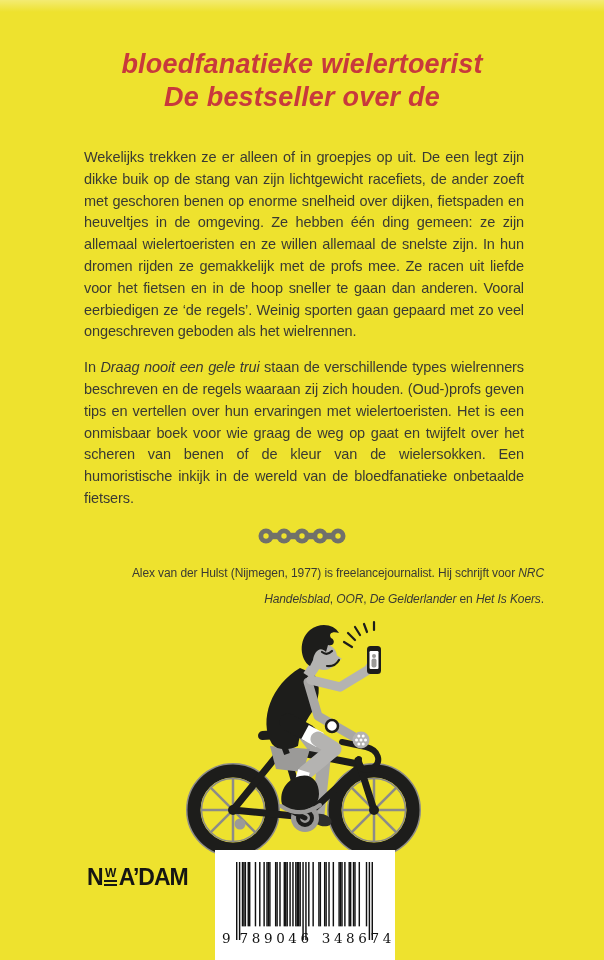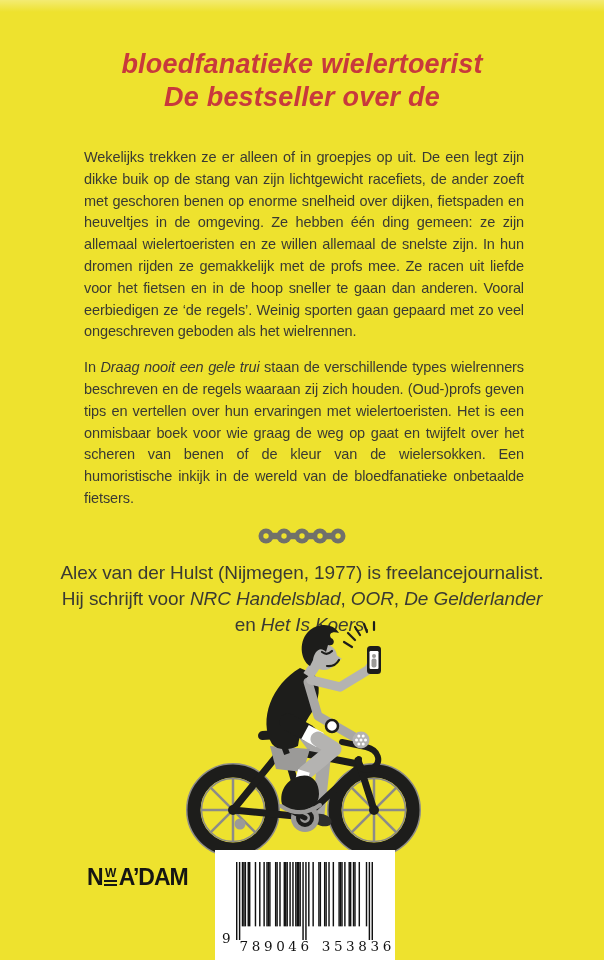--- a/index.html
+++ b/index.html
@@ -27,43 +27,43 @@
   .headline span{display:block;}
   .copy{
     position:absolute;left:84px;top:147px;width:440px;
     color:var(--body-text);font-size:14.5px;line-height:21.8px;
     letter-spacing:-0.1px;text-align:justify;
   }
   .copy p + p{margin-top:14px;}
   .it{font-style:italic;}
   .chain{position:absolute;left:calc(50% - 46px);top:527px;}
   .author{
-    position:absolute;left:60px;top:560px;width:484px;text-align:center;
-    color:var(--body-text);font-size:19px;line-height:26px;letter-spacing:-0.1px;
+    position:absolute;left:60px;top:560px;width:484px;text-align:right;
+    color:var(--body-text);font-size:12px;line-height:26px;letter-spacing:-0.1px;
   }
   .cyclist{position:absolute;left:184px;top:620px;width:260px;height:240px;}
   .logo{
     position:absolute;left:87px;top:866px;display:flex;align-items:flex-end;
     color:#161613;font-weight:800;font-size:23px;line-height:22px;letter-spacing:-1px;
   }
   .wstack{
     display:inline-flex;flex-direction:column;align-items:center;justify-content:flex-end;
     margin:0 1.5px 2px 1.5px;
   }
   .wtop{font-size:12px;line-height:10px;letter-spacing:0;font-weight:800;}
   .wbar{width:13px;height:2.4px;background:#161613;margin-top:1.6px;}
   .barcode-box{
     position:absolute;left:215px;top:850px;width:180px;height:110px;background:#fff;
   }
   #barcode-svg{position:absolute;left:21px;top:12px;width:137px;height:78px;}
   .barcode-digits{
     position:absolute;left:7px;top:80px;display:flex;color:#111;
     font-family:"DejaVu Serif",serif;font-size:13.5px;
   }
-  .barcode-digits .grp{letter-spacing:3.6px;margin-left:9px;margin-top:8px;}
+  .barcode-digits .grp{letter-spacing:3.6px;margin-left:9px;}
 </style>
 </head>
 <body>
 
 <div class="page">
 
   <h1 class="headline">
     <span>bloedfanatieke wielertoerist</span>
     <span>De bestseller over de</span>
   </h1>
@@ -244,17 +244,17 @@
         <rect x="81" y="0" width="1" height="33" fill="#111111"></rect>
         <rect x="82" y="0" width="1" height="33" fill="#111111"></rect>
         <rect x="85" y="0" width="1" height="33" fill="#111111"></rect>
         <rect x="90" y="0" width="1" height="33" fill="#111111"></rect>
         <rect x="92" y="0" width="1" height="40" fill="#111111"></rect>
         <rect x="94" y="0" width="1" height="40" fill="#111111"></rect>
       </svg>
     <div class="barcode-digits">
       <span>9</span>
       <span class="grp">789046</span>
-      <span class="grp">353836</span>
+      <span class="grp">348674</span>
     </div>
   </div>
 
 </div>
 
 </body></html>

